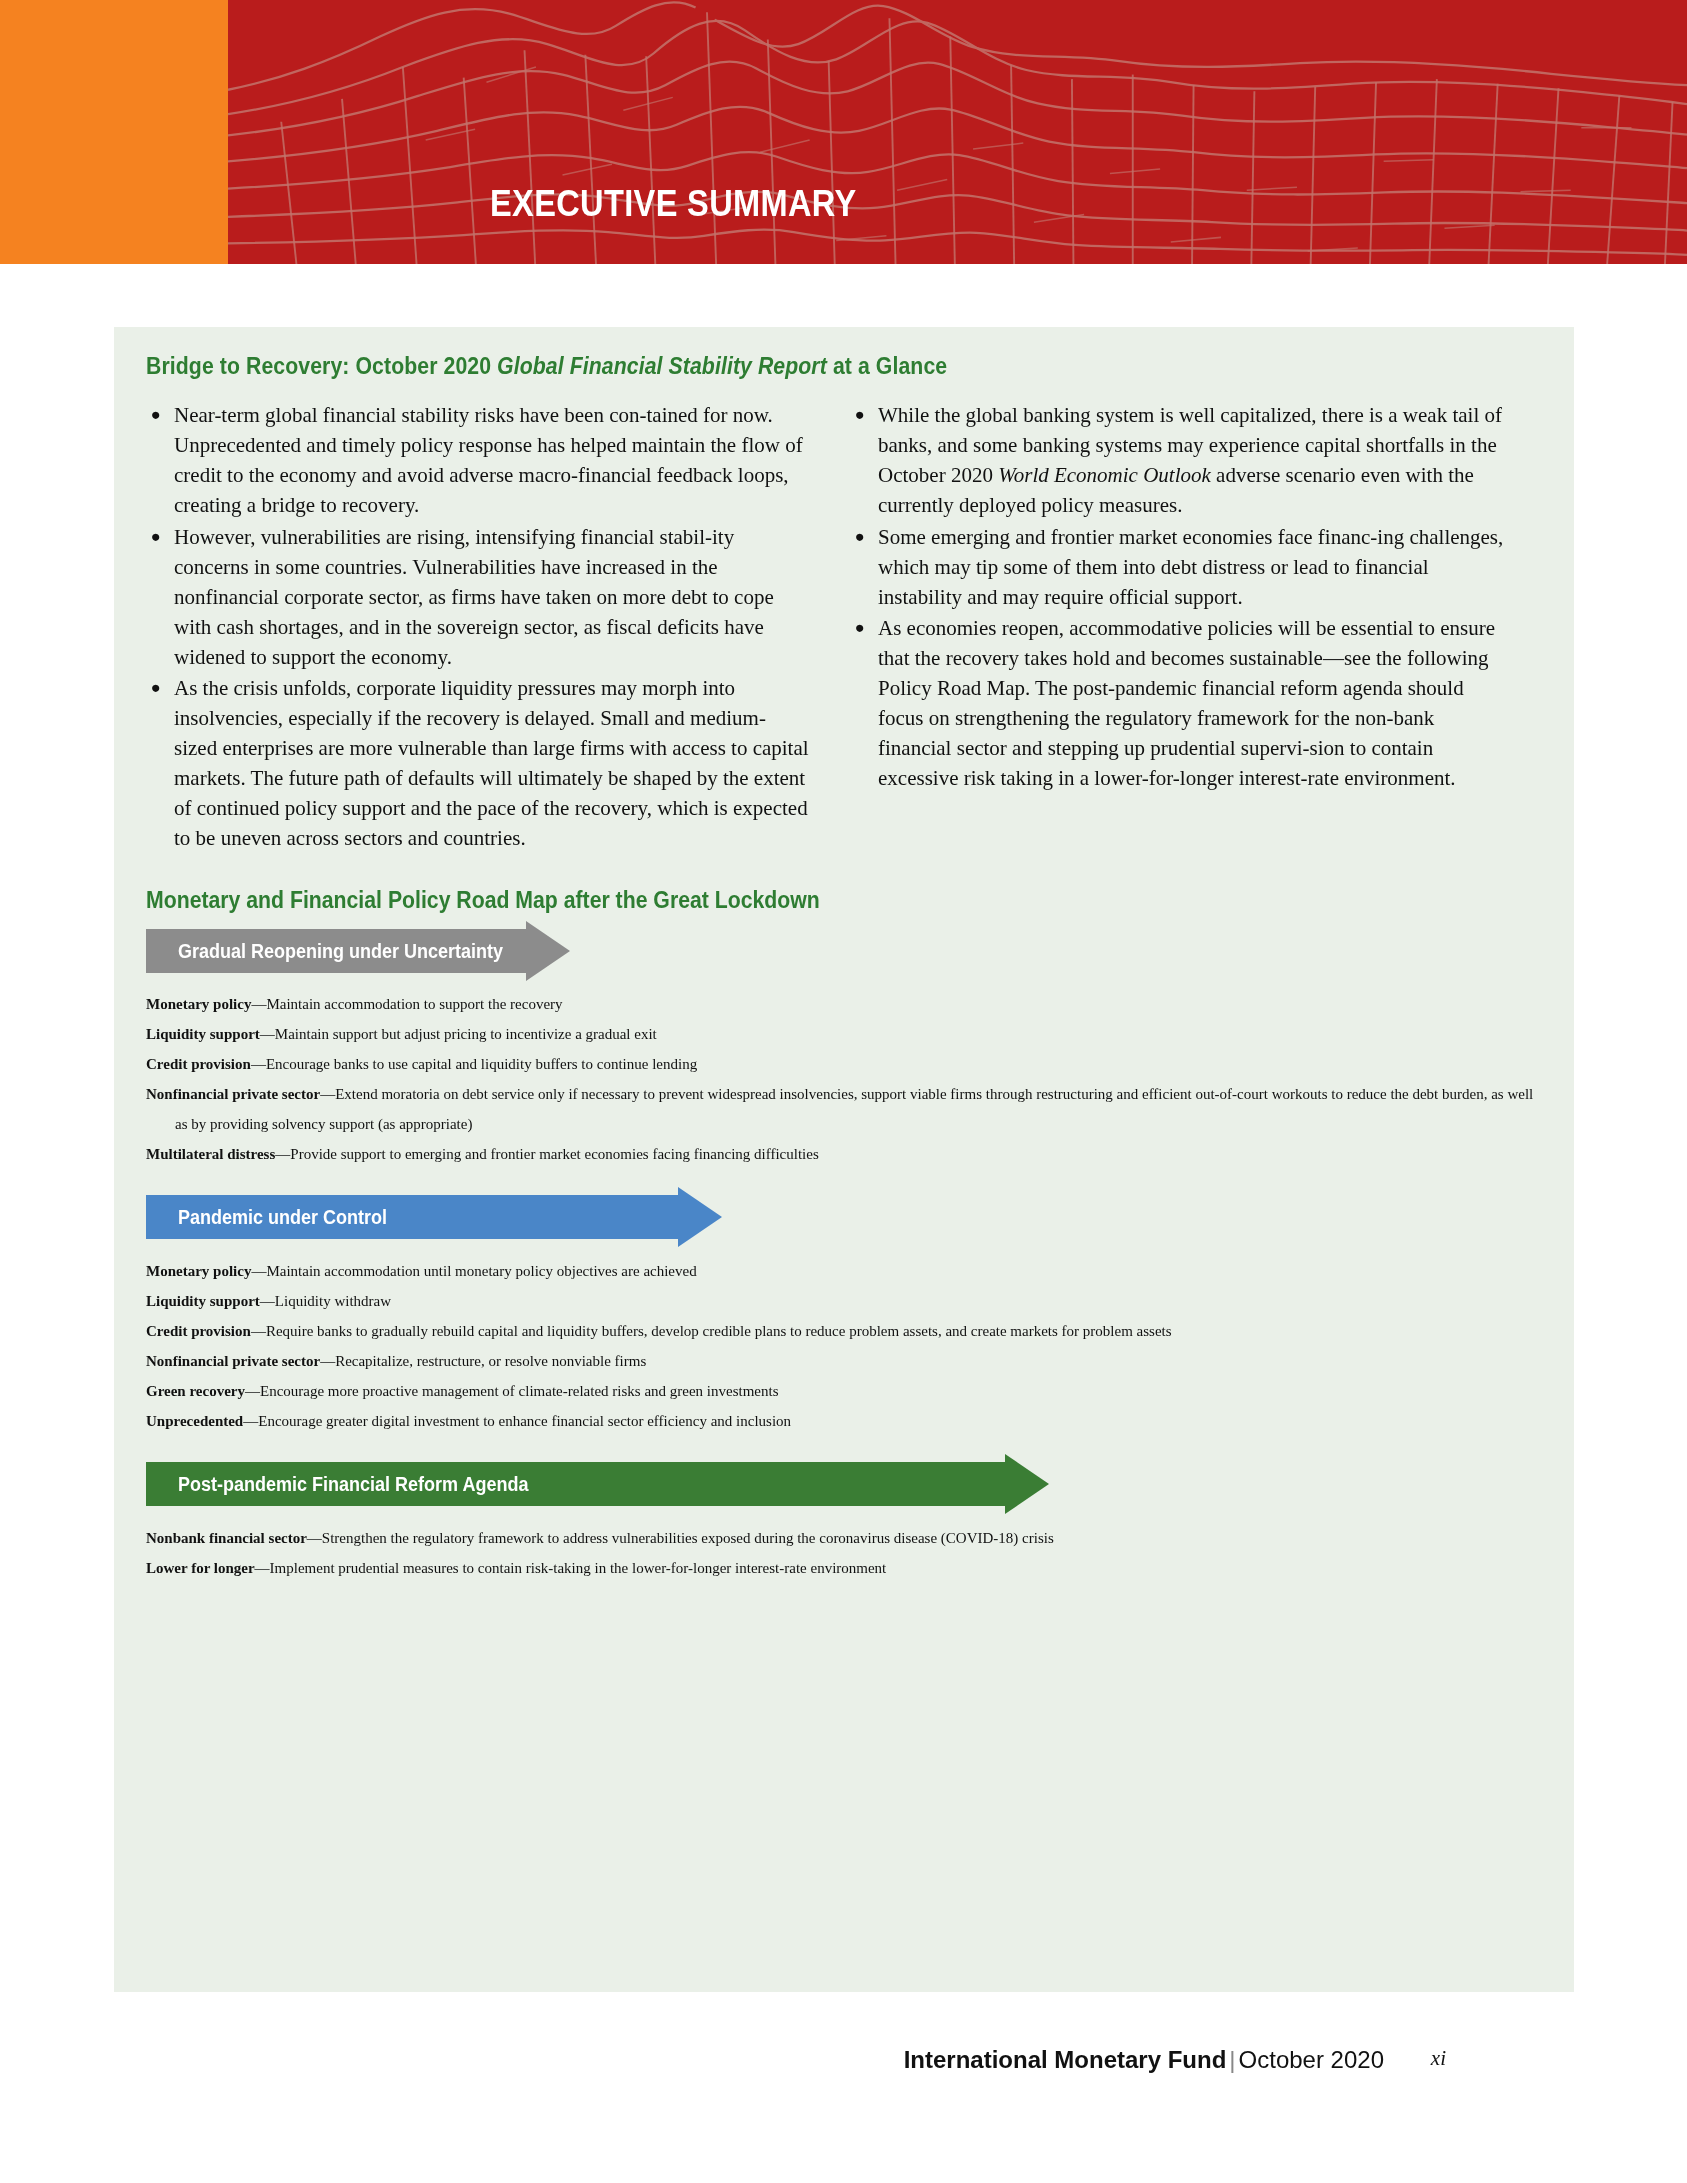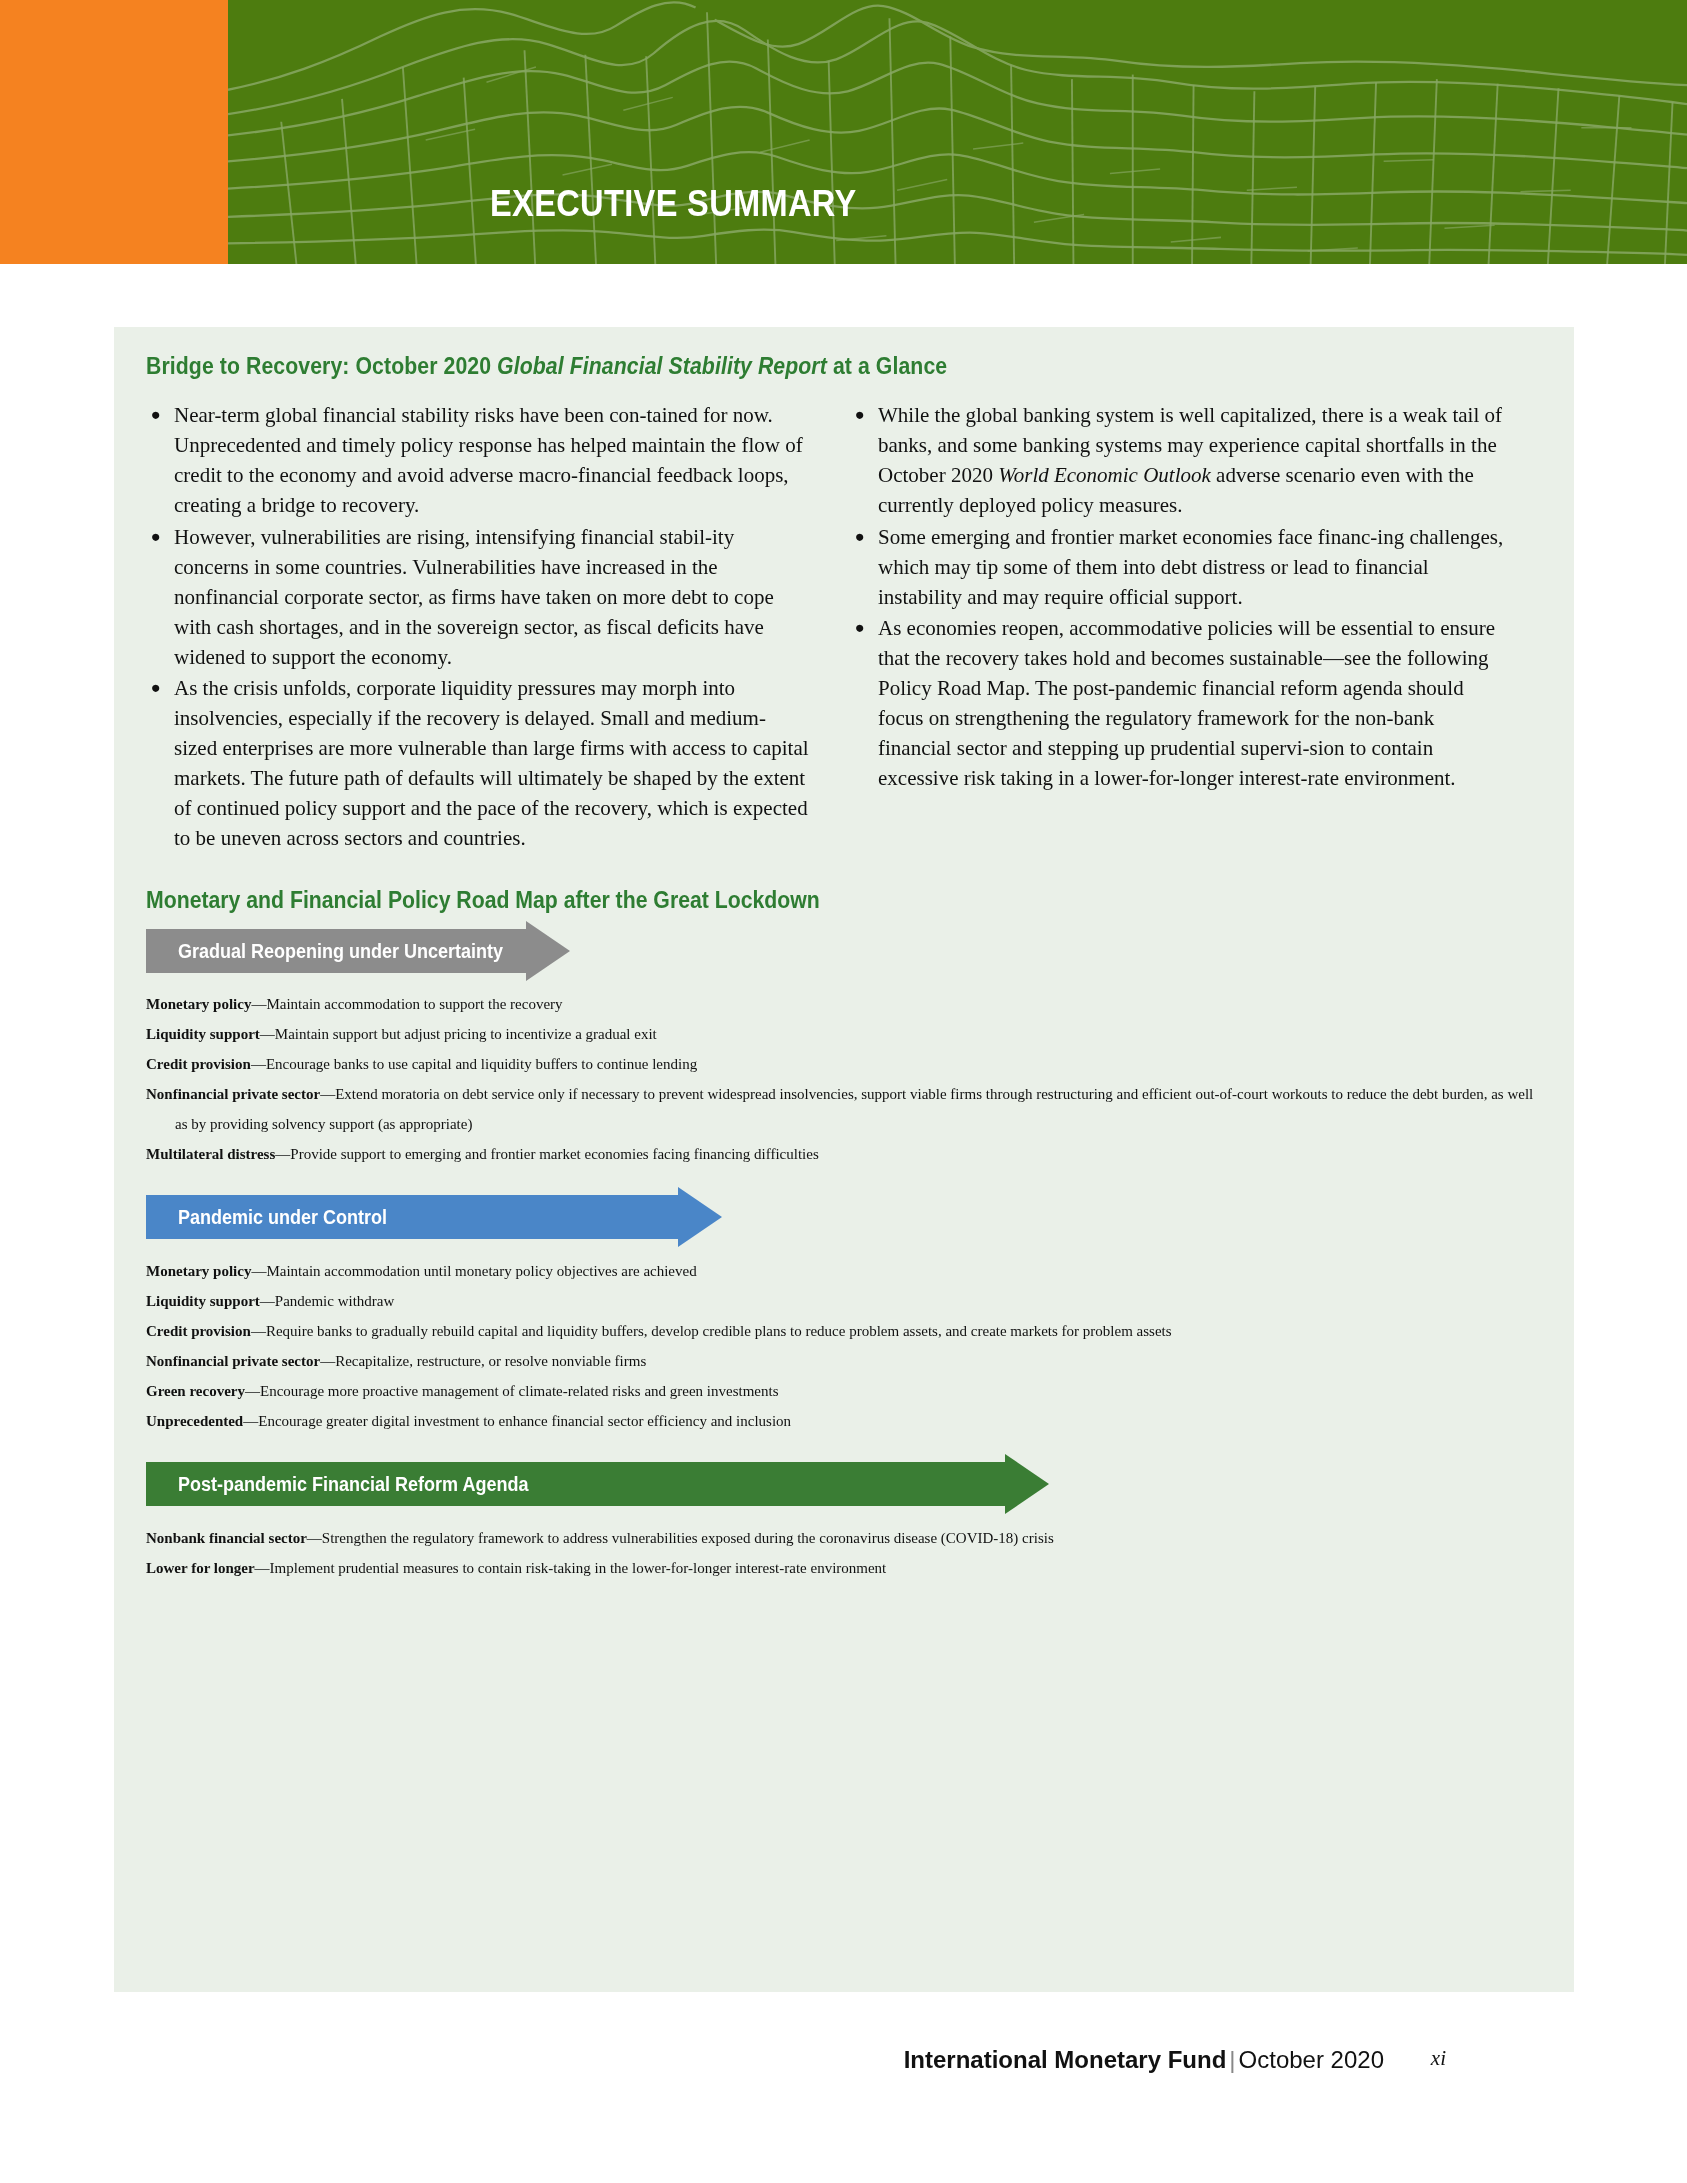--- a/index.html
+++ b/index.html
@@ -27,21 +27,21 @@
     top: 0; left: 0;
     width: 228px;
     height: 264px;
     background: #F58220;
   }
   .header-green {
     position: absolute;
     top: 0; left: 228px;
     width: 1459px;
     height: 264px;
-    background: #4d7c0f;
+    background: #b91c1c;
     overflow: hidden;
   }
   .header-mesh {
     position: absolute;
     top: 0; left: 0;
     width: 1459px;
     height: 264px;
     opacity: 0.45;
   }
   .header-title {
@@ -326,21 +326,21 @@
 
     <div class="arrow-wrap" style="margin-top:26px">
       <div class="arrow" style="left:0px">
         <div class="arrow-body" style="width:532px;background:#4A86C8"></div>
         <div class="arrow-head" style="border-left:44px solid #4A86C8"></div>
       </div>
       <div class="arrow-label">Pandemic under Control</div>
     </div>
     <div class="policy-block">
       <div class="policy-line"><b>Monetary policy</b><span>—Maintain accommodation until monetary policy objectives are achieved</span></div>
-      <div class="policy-line"><b>Liquidity support</b><span>—Pandemic withdraw</span></div>
+      <div class="policy-line"><b>Liquidity support</b><span>—Liquidity withdraw</span></div>
       <div class="policy-line"><b>Credit provision</b><span>—Require banks to gradually rebuild capital and liquidity buffers, develop credible plans to reduce problem assets, and create markets for problem assets</span></div>
       <div class="policy-line"><b>Nonfinancial private sector</b><span>—Recapitalize, restructure, or resolve nonviable firms</span></div>
       <div class="policy-line"><b>Green recovery</b><span>—Encourage more proactive management of climate-related risks and green investments</span></div>
       <div class="policy-line"><b>Unprecedented</b><span>—Encourage greater digital investment to enhance financial sector efficiency and inclusion</span></div>
     </div>
 
     <div class="arrow-wrap" style="margin-top:26px">
       <div class="arrow" style="left:0px">
         <div class="arrow-body" style="width:859px;background:#3A7D34"></div>
         <div class="arrow-head" style="border-left:44px solid #3A7D34"></div>

